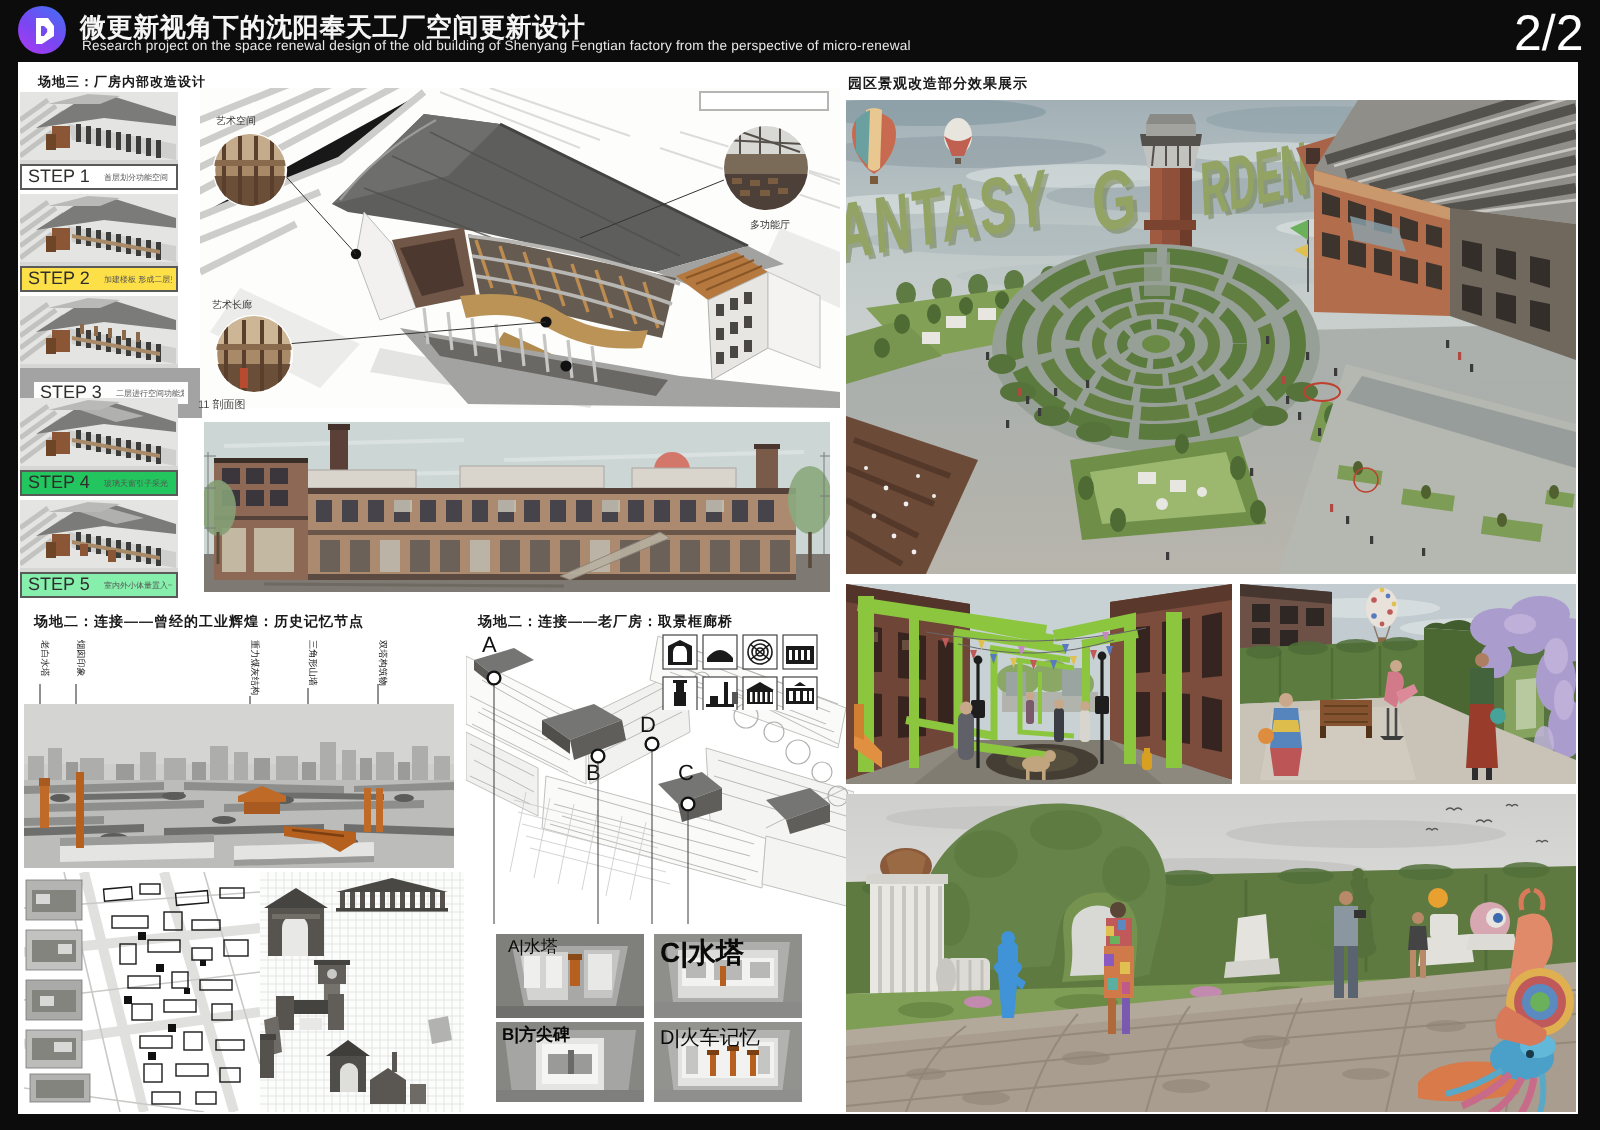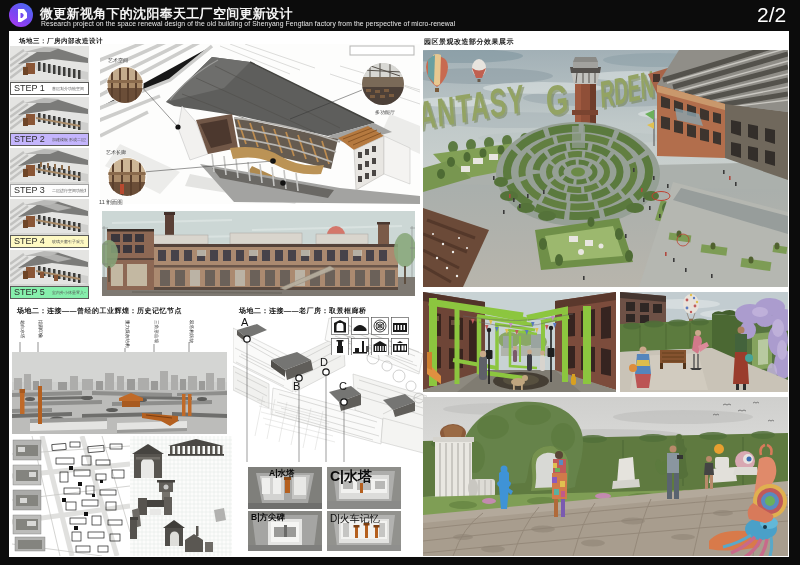--- a/index.html
+++ b/index.html
@@ -19,21 +19,21 @@
   <div class="abs" style="left:9px;top:3px;width:24px;height:24px;border-radius:50%;background:linear-gradient(215deg,#4a6af3 10%,#7a46f2 55%,#a93bf0 95%);"></div>
 
   <svg class="abs" style="left:14px;top:8px;" width="14" height="15" viewBox="0 0 14 15">
     <path d="M4 1 L10 1 L13 5 L13 10 L7 14 L4 14 Z M6.5 5 L6.5 10 L8 10 L9.6 8 L9.6 6.5 L8 5 Z" fill="#ffffff" fill-rule="evenodd"></path>
   </svg>
 
   <div class="abs" style="left:40px;top:5px;font-size:13px;font-weight:bold;color:#f5f5f5;letter-spacing:0.3px;">微更新视角下的沈阳奉天工厂空间更新设计</div>
 
   <div class="abs" style="left:41px;top:20px;font-size:6.8px;color:#e8e8e8;letter-spacing:0.1px;">Research project on the space renewal design of the old building of Shenyang Fengtian factory from the perspective of micro-renewal</div>
 
-  <div class="abs" style="left:757px;top:3px;font-size:21px;color:#ffffff;">2/2</div>
+  <div class="abs" style="left:757px;top:3px;font-size:25px;color:#ffffff;">2/2</div>
 
   <div id="content"></div>
 
   <div class="abs slabel" style="left:19px;top:37px;font-size:6.5px;">场地三：厂房内部改造设计</div>
 
   <div id="stepcol"></div>
 
   <svg class="abs" style="left:10px;top:46px;" width="79" height="36" viewBox="0 0 79 36">
       <rect width="79" height="36" fill="#e4e4e2"></rect>
       <path d="M0 14 L14 4 M0 20 L18 7 M0 26 L22 10 M0 32 L16 20" stroke="#c2c2c0" stroke-width="2.5" fill="none"></path>
@@ -77,21 +77,21 @@
         <rect x="58" y="22" width="2.5" height="9"></rect>
         <rect x="63" y="23" width="2.5" height="9"></rect>
         <rect x="68" y="24" width="2.5" height="9"></rect>
       </g>
       <path d="M26 20 L70 28 L70 30 L26 22 Z" fill="#a88a68"></path>
       <rect x="16" y="17" width="9" height="11" fill="#8a5636"></rect>
       <rect x="13" y="21" width="5" height="8" fill="#6e4527"></rect>
       <path d="M0 34 L79 34 L79 36 L0 36 Z" fill="#d6d6d4"></path>
     </svg>
 
-  <div class="abs" style="left:10px;top:133px;width:77px;height:11px;background:#c4b5fd;border:1px solid #5a5a58;">
+  <div class="abs" style="left:10px;top:133px;width:77px;height:11px;background:#fde047;border:1px solid #5a5a58;">
       <span style="position:absolute;left:3px;top:0px;font-size:9px;color:#2e2e2c;">STEP 2</span>
       <span style="position:absolute;left:41px;top:3px;font-size:4px;color:#555;white-space:nowrap;overflow:hidden;max-width:34px;">加建楼板 形成二层空间</span>
     </div>
 
   <svg class="abs" style="left:10px;top:148px;" width="79" height="36" viewBox="0 0 79 36">
       <rect width="79" height="36" fill="#e4e4e2"></rect>
       <path d="M0 14 L14 4 M0 20 L18 7 M0 26 L22 10 M0 32 L16 20" stroke="#c2c2c0" stroke-width="2.5" fill="none"></path>
       <path d="M8 18 L30 4 L46 2 L78 12 L78 17 L42 13 Z" fill="#7b7b79"></path>
       <path d="M14 6 L34 1 L50 2 L40 6 Z" fill="#b9b9b7"></path>
       <path d="M24 16 L78 26 L78 34 L26 24 Z" fill="#cfcfcd"></path>
@@ -112,21 +112,21 @@
         <rect x="37" y="15" width="2" height="5"></rect>
         <rect x="44" y="16" width="2" height="5"></rect>
         <rect x="51" y="17" width="2" height="5"></rect>
         <rect x="58" y="18" width="2" height="5"></rect>
       </g>
       <rect x="16" y="17" width="9" height="11" fill="#8a5636"></rect>
       <rect x="13" y="21" width="5" height="8" fill="#6e4527"></rect>
       <path d="M0 34 L79 34 L79 36 L0 36 Z" fill="#d6d6d4"></path>
     </svg>
 
-  <div class="abs" style="left:10px;top:184px;width:77px;height:11px;background:#fdfdfd;border:1px solid #a3a3a3;">
+  <div class="abs" style="left:10px;top:184px;width:77px;height:11px;background:#fdfdfd;border:7px solid #a3a3a3;">
       <span style="position:absolute;left:3px;top:0px;font-size:9px;color:#2e2e2c;">STEP 3</span>
       <span style="position:absolute;left:41px;top:3px;font-size:4px;color:#555;white-space:nowrap;overflow:hidden;max-width:34px;">二层进行空间功能划分</span>
     </div>
 
   <svg class="abs" style="left:10px;top:199px;" width="79" height="36" viewBox="0 0 79 36">
       <rect width="79" height="36" fill="#e4e4e2"></rect>
       <path d="M0 14 L14 4 M0 20 L18 7 M0 26 L22 10 M0 32 L16 20" stroke="#c2c2c0" stroke-width="2.5" fill="none"></path>
       <path d="M8 18 L30 4 L46 2 L78 12 L78 17 L42 13 Z" fill="#7b7b79"></path>
       <path d="M30 6 L44 4 L62 9 L48 12 Z" fill="#b0b0ae"></path>
       <path d="M14 6 L34 1 L50 2 L40 6 Z" fill="#b9b9b7"></path>
@@ -141,21 +141,21 @@
         <rect x="58" y="22" width="2.5" height="9"></rect>
         <rect x="63" y="23" width="2.5" height="9"></rect>
         <rect x="68" y="24" width="2.5" height="9"></rect>
       </g>
       <path d="M26 20 L70 28 L70 30 L26 22 Z" fill="#a88a68"></path>
       <rect x="16" y="17" width="9" height="11" fill="#8a5636"></rect>
       <rect x="13" y="21" width="5" height="8" fill="#6e4527"></rect>
       <path d="M0 34 L79 34 L79 36 L0 36 Z" fill="#d6d6d4"></path>
     </svg>
 
-  <div class="abs" style="left:10px;top:235px;width:77px;height:11px;background:#fef9c3;border:1px solid #5a5a58;">
+  <div class="abs" style="left:10px;top:235px;width:77px;height:11px;background:#22c55e;border:1px solid #5a5a58;">
       <span style="position:absolute;left:3px;top:0px;font-size:9px;color:#2e2e2c;">STEP 4</span>
       <span style="position:absolute;left:41px;top:3px;font-size:4px;color:#555;white-space:nowrap;overflow:hidden;max-width:34px;">玻璃天窗引子采光</span>
     </div>
 
   <svg class="abs" style="left:10px;top:250px;" width="79" height="36" viewBox="0 0 79 36">
       <rect width="79" height="36" fill="#e4e4e2"></rect>
       <path d="M0 14 L14 4 M0 20 L18 7 M0 26 L22 10 M0 32 L16 20" stroke="#c2c2c0" stroke-width="2.5" fill="none"></path>
       <path d="M8 18 L30 4 L46 2 L78 12 L78 17 L42 13 Z" fill="#7b7b79"></path>
       <path d="M30 6 L44 4 L62 9 L48 12 Z" fill="#b0b0ae"></path>
       <path d="M14 6 L34 1 L50 2 L40 6 Z" fill="#b9b9b7"></path>
@@ -873,21 +873,21 @@
       </g>
     <path d="M44 8 L62 8 L58 32 L44 32 Z" fill="#c5c5c3"></path>
     <g fill="#e8e8e6">
         <rect x="46" y="10" width="12" height="18"></rect>
       </g>
     <rect x="37" y="12" width="5" height="14" fill="#b5601f"></rect>
     <rect x="36" y="10" width="7" height="3" fill="#8a4a18"></rect>
     <path d="M0 36 L74 36 L74 42 L0 42 Z" fill="#6f6f6d"></path>
   </svg>
 
-  <div class="abs" style="left:269px;top:468px;font-size:8.5px;font-weight:bold;color:#0a0a0a;text-align:center;">A|水塔</div>
+  <div class="abs" style="left:254px;top:468px;font-size:8.5px;font-weight:normal;color:#0a0a0a;text-align:center;">A|水塔</div>
 
   <svg class="abs" style="left:327px;top:467px;" width="74" height="42" viewBox="0 0 74 42">
     <rect width="74" height="42" fill="#8e8e8a"></rect>
     <path d="M6 4 L68 4 L64 38 L10 38 Z" fill="#aeaeac"></path>
     <rect x="12" y="8" width="50" height="24" fill="#dcdcda"></rect>
     <g fill="#f2f2f0">
         <rect x="14" y="12" width="46" height="14"></rect>
       </g>
     <g fill="#b8b8b6">
         <rect x="16" y="14" width="10" height="8"></rect>

